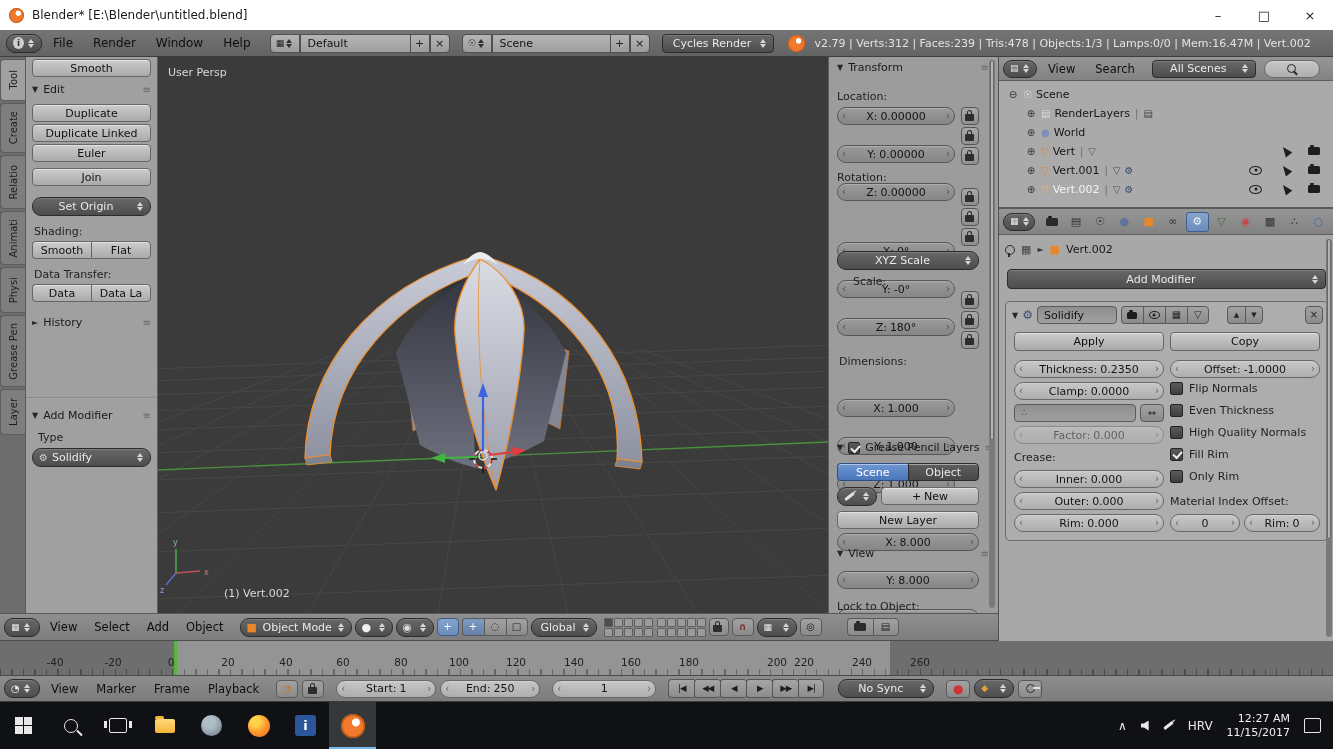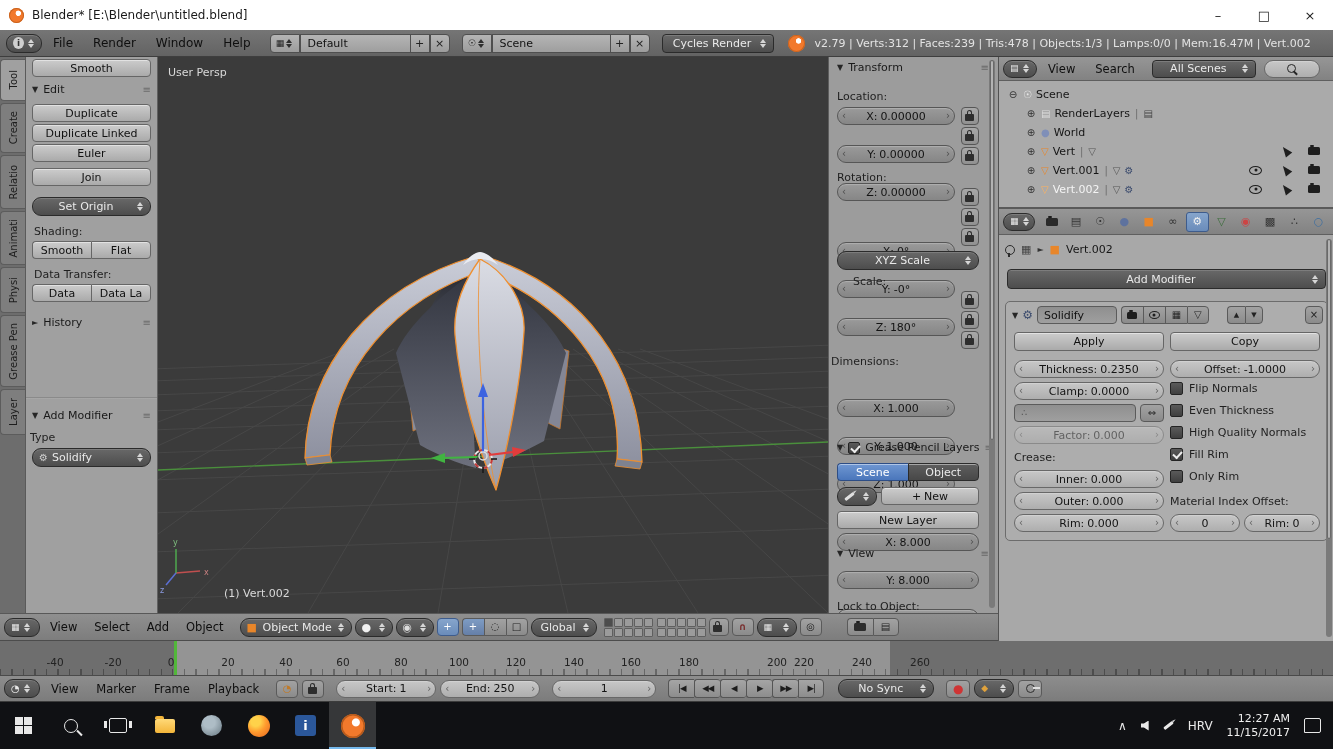--- a/index.html
+++ b/index.html
@@ -274,21 +274,21 @@
       <span class="tri">►</span>
       <span>History</span>
       <span class="grip">≡</span>
     </div>
     <div class="ab divider" style="left:0;top:340px;width:131px"></div>
     <div class="ab hd" style="left:6px;top:352px;width:119px">
       <span class="tri">▼</span>
       <span>Add Modifier</span>
       <span class="grip">≡</span>
     </div>
-    <span class="ab lbl" style="left:4px;top:374px">Type</span>
+    <span class="ab lbl" style="left:12px;top:374px">Type</span>
     <div class="ab dk" style="left:6px;top:391px;width:119px">
       <span class="gl" style="font-size:10px;color:#cfcfcf">⚙</span>
       <span>Solidify</span>
       <span class="ud" style="margin-left:auto"></span>
     </div>
   </div>
 
   <div class="ab viewport">
     <svg width="670" height="556" viewBox="0 0 670 556">
       <defs>
@@ -470,21 +470,21 @@
       </div>
     <div class="ab num" style="left:8px;top:274px;width:118px">
         <span class="ch l">‹</span>
         <span>Z:</span>
         <span>1.000</span>
         <span class="ch r">›</span>
       </div>
     <div class="ab lockbtn" style="left:132px;top:274px">
         <span class="i-lock"></span>
       </div>
-    <span class="ab lbl" style="left:2px;top:298px">Dimensions:</span>
+    <span class="ab lbl" style="left:10px;top:298px">Dimensions:</span>
     <div class="ab num" style="left:8px;top:314px;width:142px">
         <span class="ch l">‹</span>
         <span>X:</span>
         <span>8.000</span>
         <span class="ch r">›</span>
       </div>
     <div class="ab num" style="left:8px;top:334px;width:142px">
         <span class="ch l">‹</span>
         <span>Y:</span>
         <span>8.000</span>

